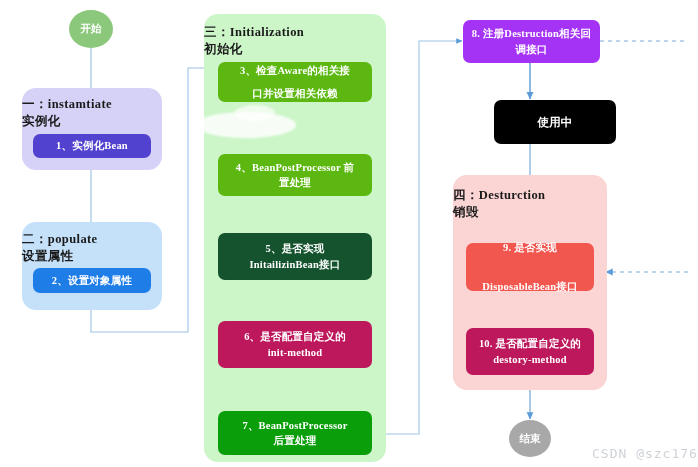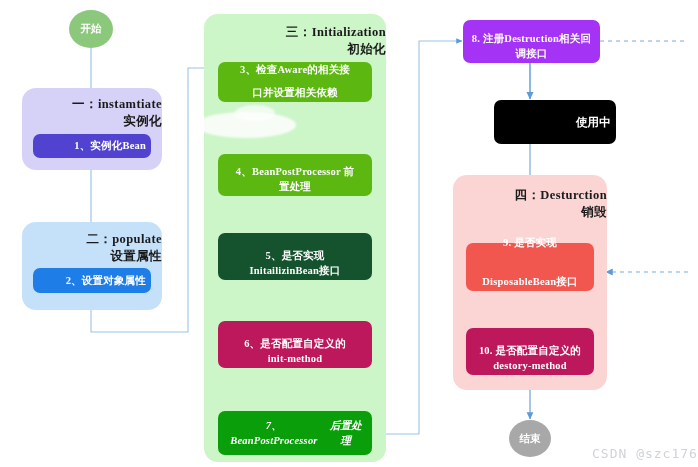--- a/index.html
+++ b/index.html
@@ -28,41 +28,41 @@
   }
   .panel {
     position: absolute;
     border-radius: 14px;
     box-sizing: border-box;
   }
   .panel-title {
     position: absolute;
     left: 0;
     right: 0;
-    text-align: right;
+    text-align: left;
     color: #1a1a1a;
     font-weight: bold;
     line-height: 1.35;
     letter-spacing: 0.4px;
   }
   .panel-title .t-en {
     display: block;
     font-size: 12.5px;
   }
   .panel-title .t-cn {
     display: block;
     font-size: 12.5px;
   }
   .node {
     position: absolute;
     border-radius: 7px;
     box-sizing: border-box;
     display: flex;
     align-items: center;
-    justify-content: flex-end;
+    justify-content: center;
     text-align: center;
     color: #ffffff;
     font-weight: bold;
     font-size: 10.5px;
     line-height: 1.45;
     padding: 2px 5px;
     letter-spacing: 0.2px;
   }
   .circle-node {
     position: absolute;
@@ -145,21 +145,21 @@
     <div class="panel-title" style="top:8px;">
       <span class="t-en">一：instamtiate</span>
       <span class="t-cn">实例化</span>
     </div>
   </div>
   <div class="node" style="left:33px; top:134px; width:118px; height:24px; background:#5142cf;">
     <span>1、实例化Bean</span>
   </div>
 
   <div class="panel" style="left:22px; top:222px; width:140px; height:88px; background:#c5e0f9;">
-    <div class="panel-title" style="top:9px;padding-left:43px;">
+    <div class="panel-title" style="top:9px;">
       <span class="t-en">二：populate</span>
       <span class="t-cn">设置属性</span>
     </div>
   </div>
   <div class="node" style="left:33px; top:268px; width:118px; height:25px; background:#1f7de8;">
     <span>2、设置对象属性</span>
   </div>
 
   <div class="panel" style="left:204px; top:14px; width:182px; height:448px; background:#ccf5c8;">
     <div class="panel-title" style="top:10px;">
@@ -181,21 +181,21 @@
   <div class="node" style="left:218px; top:233px; width:154px; height:47px; background:#14532d; flex-direction:column;">
     <span>5、是否实现</span>
     <span>InitailizinBean接口</span>
   </div>
 
   <div class="node" style="left:218px; top:321px; width:154px; height:47px; background:#be185d; flex-direction:column;">
     <span>6、是否配置自定义的</span>
     <span>init-method</span>
   </div>
 
-  <div class="node" style="left:218px; top:411px; width:154px; height:44px; background:#0a9e0a; flex-direction:row;font-style:italic;">
+  <div class="node" style="left:218px; top:411px; width:154px; height:44px; background:#0a9e0a; flex-direction:column;">
     <span>7、BeanPostProcessor</span>
     <span>后置处理</span>
   </div>
 
   <div class="node" style="left:463px; top:20px; width:137px; height:43px; background:#a533f5; flex-direction:column;">
     <span>8. 注册Destruction相关回</span>
     <span>调接口</span>
   </div>
 
   <div class="node" style="left:470px; top:100px; width:122px; height:44px; background:#000000; font-size:11.5px;margin-left:24px;">

